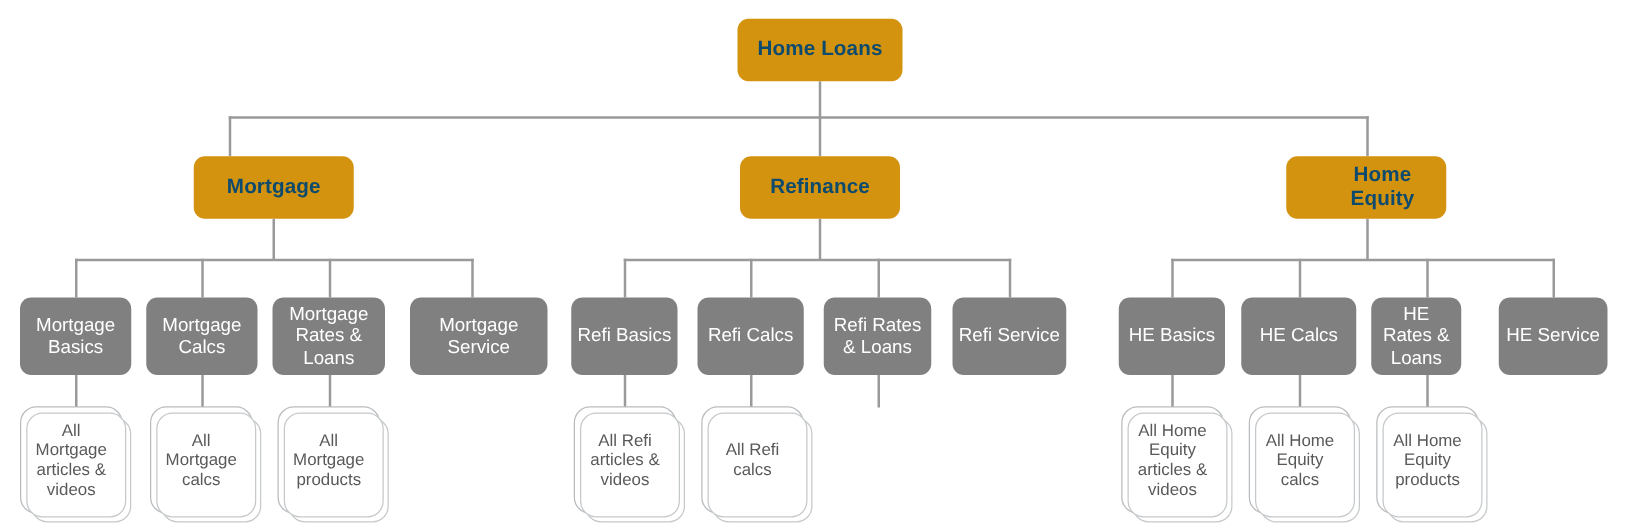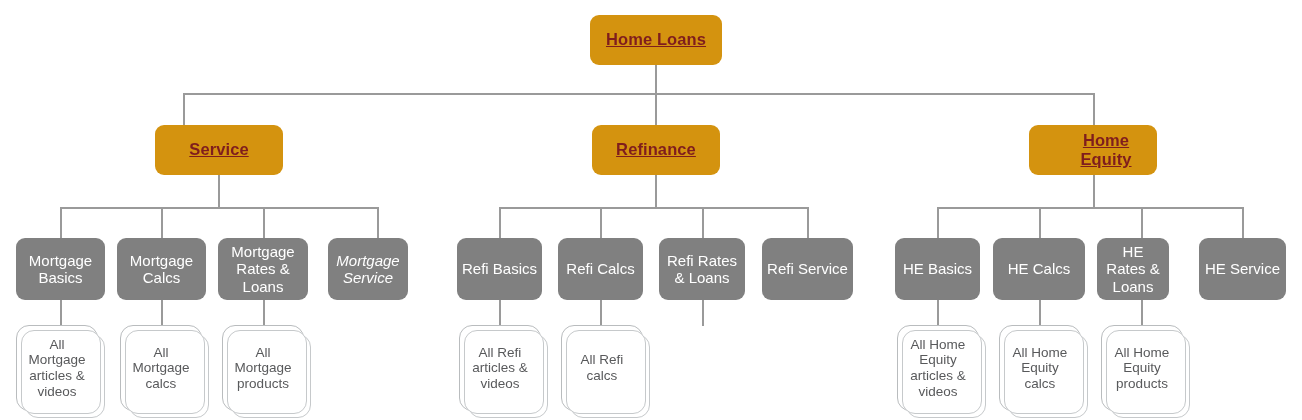--- a/index.html
+++ b/index.html
@@ -22,25 +22,24 @@
     box-sizing:border-box;
     display:flex;align-items:center;justify-content:center;
     text-align:center;
     line-height:1.16;
   }
   .node .lbl{display:block;width:100%;padding:0 4px;}
 
   .node.root,.node.branch{
     background:#d4930f;
     border-radius:9px;
-    color:#7f1d1d;
+    color:#0c4a6e;
     font-weight:bold;
     font-size:16.5px;
     letter-spacing:.1px;
-    text-decoration:underline;
   }
 
   .node.cat{
     background:#808080;
     border-radius:9px;
     color:#ffffff;
     font-weight:normal;
     font-size:15px;
   }
 
@@ -75,21 +74,21 @@
     <span class="lbl">Home Loans</span>
   </div>
 
   <div class="edge v" style="left:655px;top:65px;height:29px;"></div>
   <div class="edge h" style="left:183px;top:93px;width:912px;"></div>
   <div class="edge v" style="left:183px;top:93px;height:32px;"></div>
   <div class="edge v" style="left:655px;top:93px;height:32px;"></div>
   <div class="edge v" style="left:1093px;top:93px;height:32px;"></div>
 
   <div class="node branch" style="left:155px;top:125px;width:128px;height:50px;">
-    <span class="lbl">Service</span>
+    <span class="lbl">Mortgage</span>
   </div>
   <div class="node branch" style="left:592px;top:125px;width:128px;height:50px;">
     <span class="lbl">Refinance</span>
   </div>
   <div class="node branch" style="left:1029px;top:125px;width:128px;height:50px;padding-left:26px;">
     <span class="lbl">Home Equity</span>
   </div>
 
   <div class="edge v" style="left:218px;top:175px;height:33px;"></div>
   <div class="edge h" style="left:60px;top:207px;width:319px;"></div>
@@ -100,21 +99,21 @@
 
   <div class="node cat" style="left:16px;top:238px;width:89px;height:62px;">
     <span class="lbl">Mortgage Basics</span>
   </div>
   <div class="node cat" style="left:117px;top:238px;width:89px;height:62px;">
     <span class="lbl">Mortgage Calcs</span>
   </div>
   <div class="node cat" style="left:218px;top:238px;width:90px;height:62px;">
     <span class="lbl">Mortgage Rates &amp; Loans</span>
   </div>
-  <div class="node cat" style="left:328px;top:238px;width:80px;height:62px;font-style:italic;">
+  <div class="node cat" style="left:328px;top:238px;width:110px;height:62px;">
     <span class="lbl">Mortgage Service</span>
   </div>
 
   <div class="edge v" style="left:60px;top:300px;height:26px;"></div>
   <div class="edge v" style="left:161px;top:300px;height:26px;"></div>
   <div class="edge v" style="left:263px;top:300px;height:26px;"></div>
 
   <div class="node leaf" style="left:16px;top:325px;width:82px;height:86px;">
     <span class="lbl">All Mortgage articles &amp; videos</span>
   </div>

